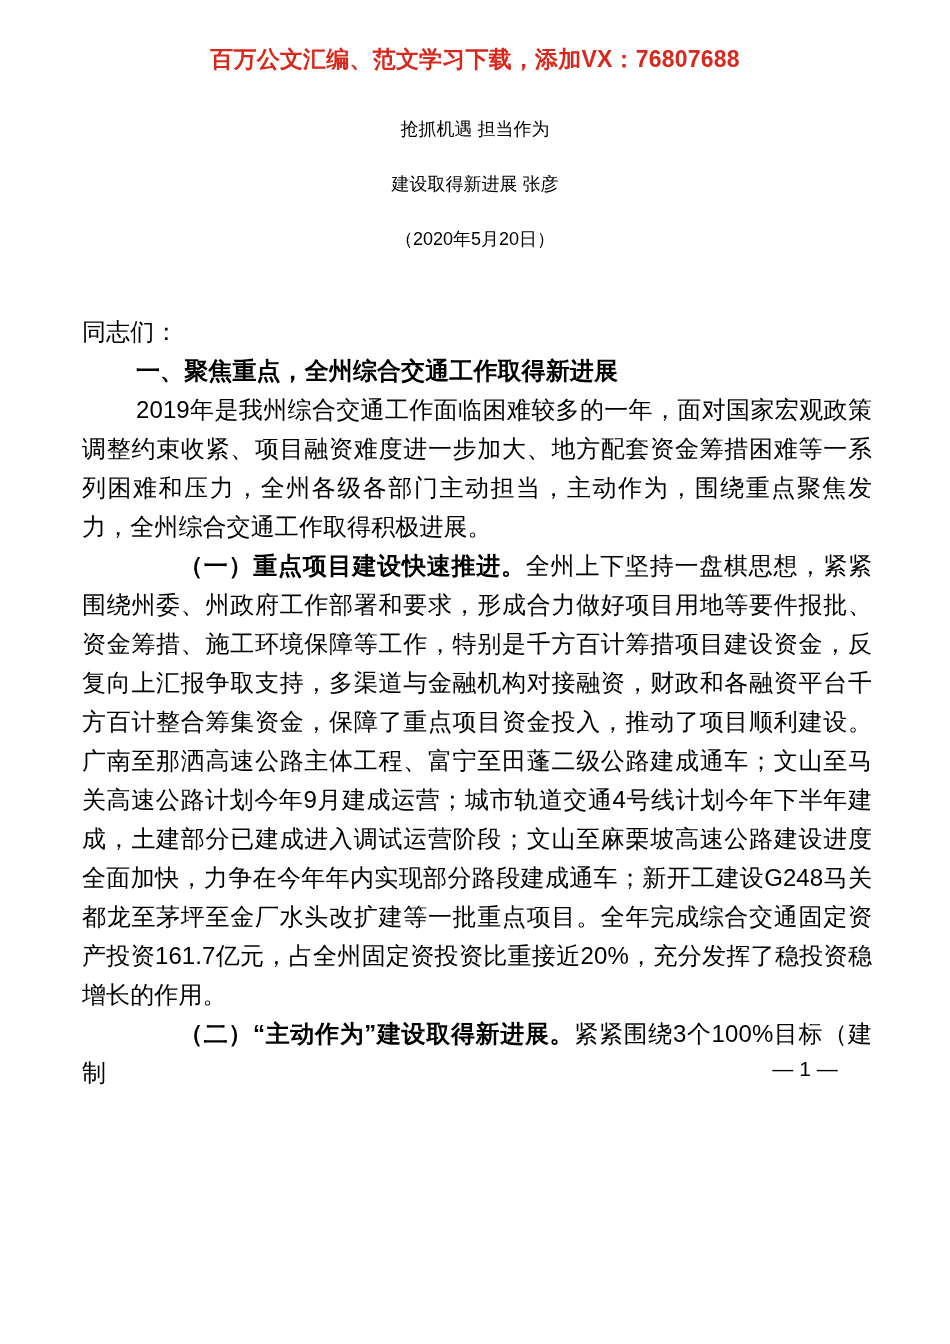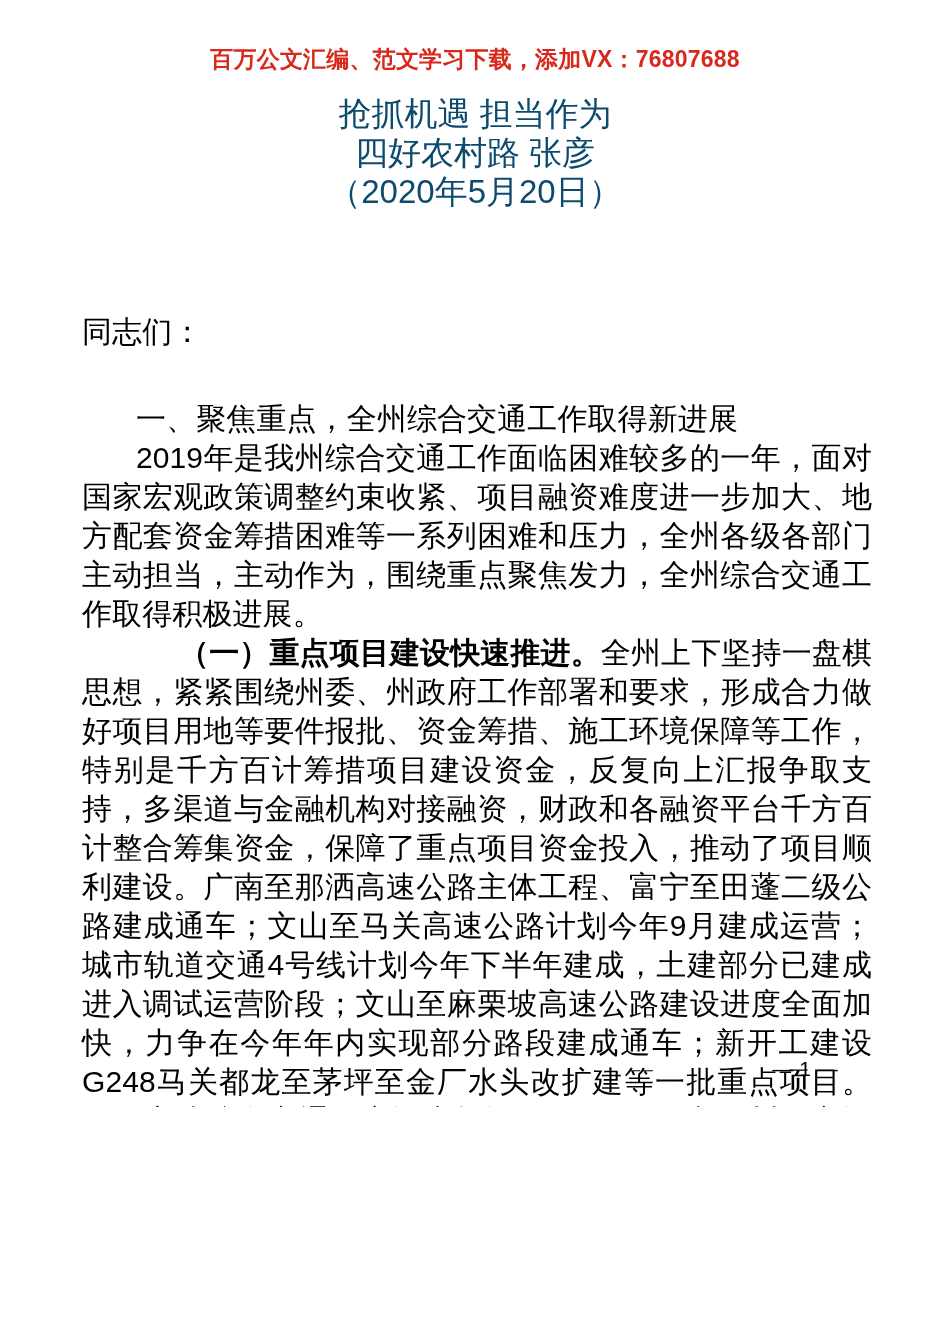--- a/index.html
+++ b/index.html
@@ -36,53 +36,53 @@
 
   
   .title-block {
     position: absolute;
     top: 94px;
     left: 0;
     width: 950px;
     text-align: center;
   }
   .title-line {
-    font-size: 33px;
+    font-size: 18px;
     line-height: 39px;
-    color: #0c4a6e;
+    color: #000000;
     font-weight: 400;
     white-space: nowrap;
+    margin-top: 16px;
   }
 
   
   .body-area {
     position: absolute;
     top: 312px;
     left: 82px;
     width: 790px;
   }
   .para {
-    font-size: 30px;
+    font-size: 24px;
     line-height: 39px;
     text-align: justify;
     text-justify: inter-ideograph;
     margin: 0;
     color: #000;
     letter-spacing: 0.1px;
   }
   .indent {
     text-indent: 54px;
   }
   .bold {
     font-weight: 700;
     margin-left: 43px;
   }
   .semibold {
-    font-weight: 400;
-    margin-top: 48px;
+    font-weight: 700;
   }
 
   
   .page-footer {
     position: absolute;
     bottom: 26px;
     left: 0;
     width: 950px;
     text-align: center;
     font-size: 21px;
@@ -96,21 +96,21 @@
 </style>
 </head>
 <body>
 
 <div id="page">
 
   <div class="promo-header">百万公文汇编、范文学习下载，添加VX：76807688</div>
 
   <div class="title-block">
     <div class="title-line">抢抓机遇  担当作为</div>
-    <div class="title-line">四好农村路  张彦</div>
+    <div class="title-line">建设取得新进展  张彦</div>
     <div class="title-line">（2020年5月20日）</div>
   </div>
 
   <div class="body-area">
 
     <p class="para">同志们：</p>
 
 
     <p class="para indent semibold">一、聚焦重点，全州综合交通工作取得新进展</p>
 

